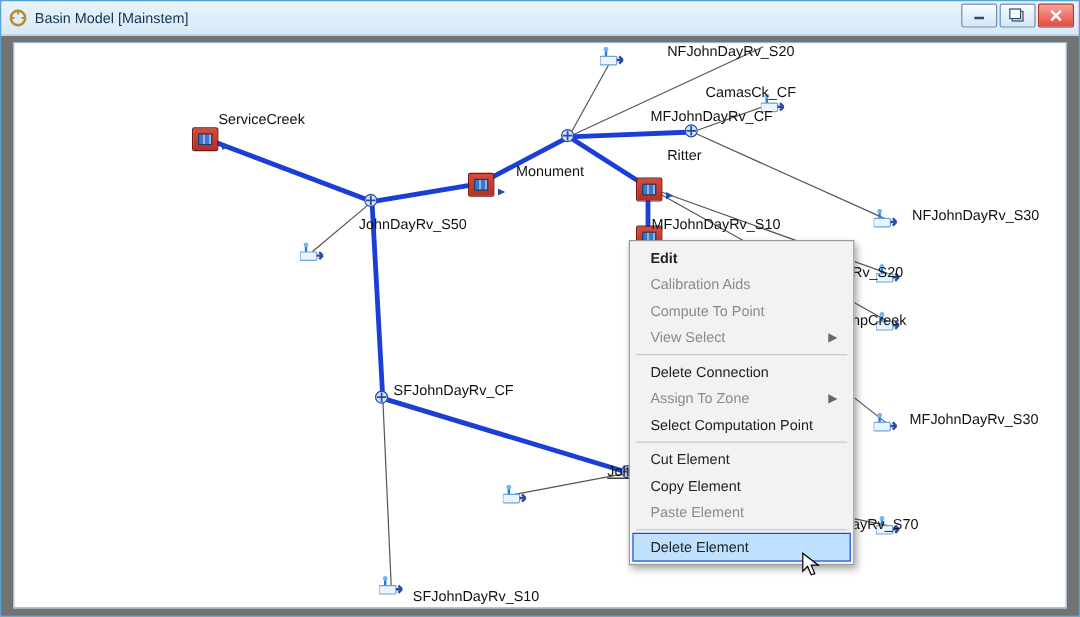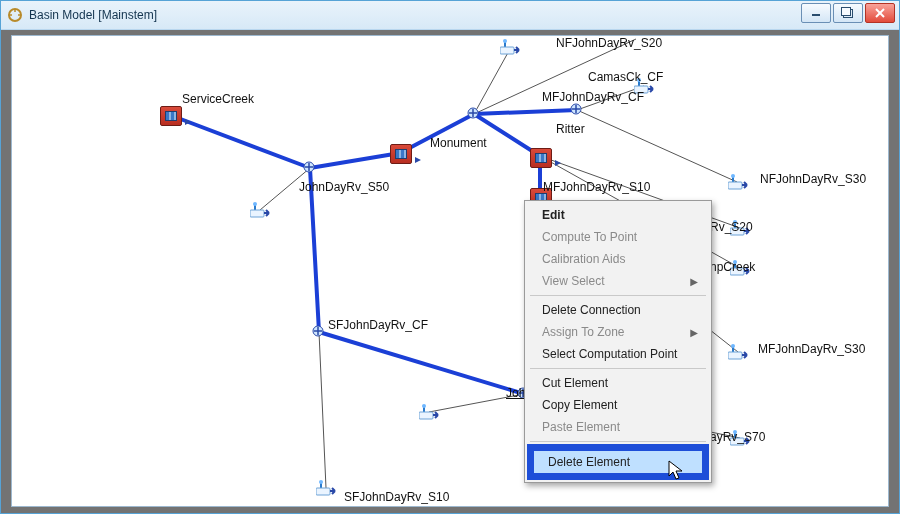--- a/index.html
+++ b/index.html
@@ -122,21 +122,21 @@
   }
   .context-menu .mi {
     padding: 4px 10px 4px 14px;
     color: #222;
     display:flex; align-items:center; justify-content:space-between;
   }
   .context-menu .mi.disabled { color: #8a8a8a; }
   .context-menu .mi.bold { font-weight: bold; }
   .context-menu .mi.hover {
     background: #bfe0ff;
-    border: 7px solid #1d4ed8;
+    border: 1px solid #1d4ed8;
     margin: -1px;
   }
   .context-menu hr {
     border: none;
     border-top: 1px solid #c9c9c9;
     margin: 3px 2px;
   }
   .submenu-arrow {
     color:#666; font-size:10px;
   }
@@ -325,24 +325,24 @@
     <div class="node-label" style="left:698px; top:394px;">ayRv_S70</div>
     <div class="node-label" style="left:316px; top:282px;">SFJohnDayRv_CF</div>
     <div class="node-label" style="left:494px; top:350px;text-decoration:underline;">Joh</div>
     <div class="node-label" style="left:332px; top:454px;">SFJohnDayRv_S10</div>
 
     <div class="context-menu" style="left:512px; top:164px;">
       <div class="mi bold">
           <span>Edit</span>
         </div>
       <div class="mi disabled">
+          <span>Calibration Aids</span>
+        </div>
+      <div class="mi disabled">
           <span>Compute To Point</span>
-        </div>
-      <div class="mi disabled">
-          <span>Calibration Aids</span>
         </div>
       <div class="mi disabled">
           <span>View Select</span>
           <span class="submenu-arrow">▶</span>
         </div>
       <hr>
       <div class="mi">
           <span>Delete Connection</span>
         </div>
       <div class="mi disabled">

